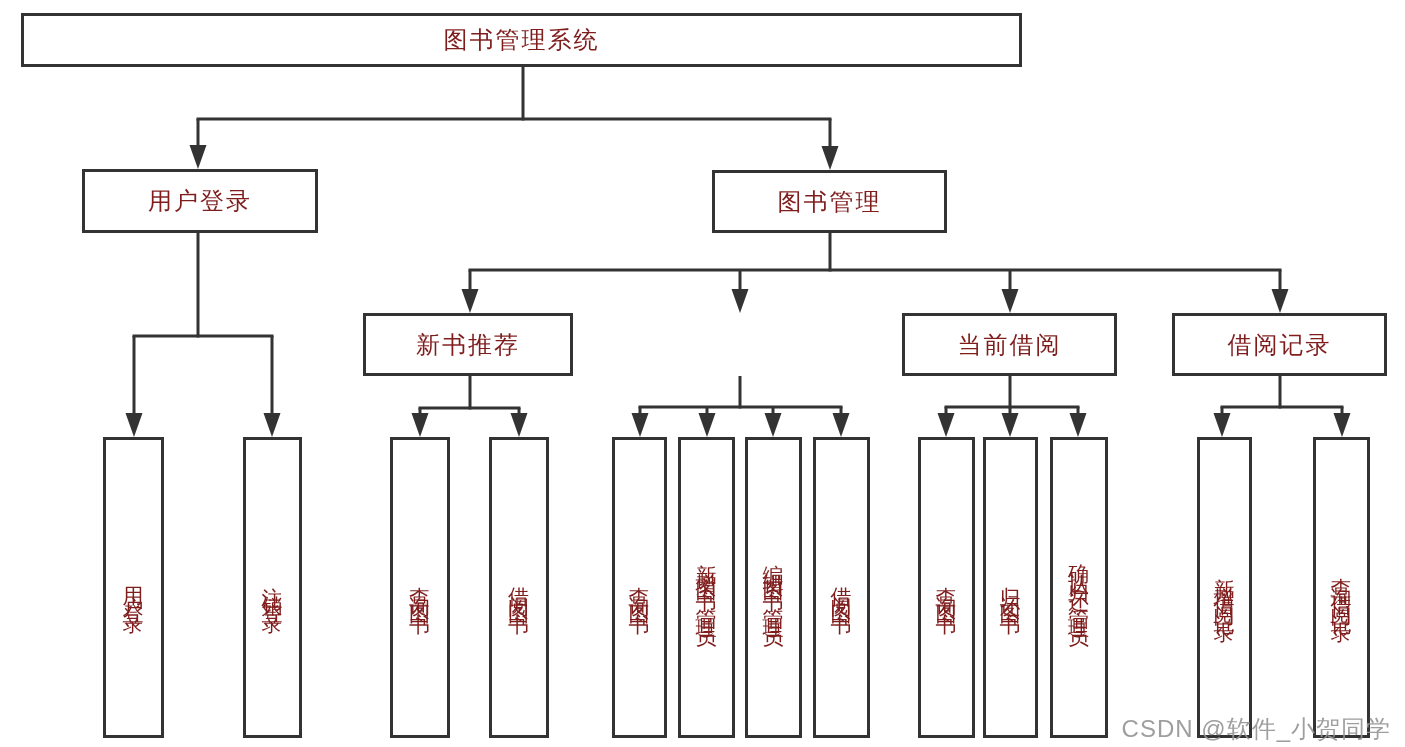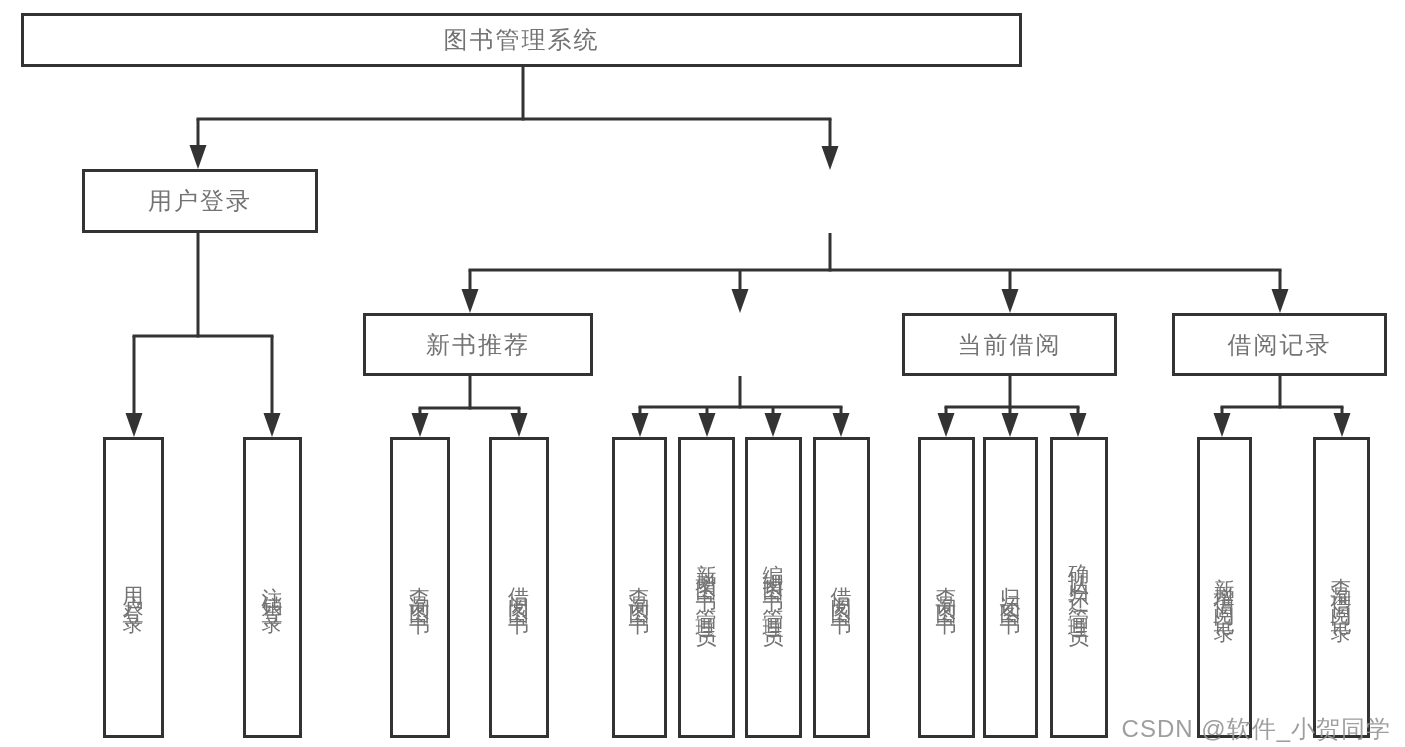--- a/index.html
+++ b/index.html
@@ -4,21 +4,21 @@
 <style>
   html,body{margin:0;padding:0;background:#ffffff;}
   body{width:1405px;height:747px;position:relative;overflow:hidden;
        font-family:"Liberation Sans",sans-serif;}
   .stage{position:absolute;left:0;top:0;width:1405px;height:747px;}
   svg.wires{position:absolute;left:0;top:0;}
   .wires line{stroke:#333333;stroke-width:3;}
   .wires path{fill:#333333;stroke:none;}
   .node{position:absolute;box-sizing:border-box;border:3px solid #333333;
         background:#ffffff;display:flex;align-items:center;justify-content:center;
-        color:#737373;}
+        color:#7f1d1d;}
   .hbox span{font-size:24px;letter-spacing:2px;white-space:nowrap;}
   .vbox span{writing-mode:vertical-rl;text-orientation:mixed;
              font-size:21px;letter-spacing:9px;line-height:1;white-space:nowrap;}
   .watermark{position:absolute;right:14px;top:713px;font-size:24px;
              color:rgba(150,150,150,0.92);letter-spacing:1px;z-index:5;
              white-space:nowrap;}
 </style>
 </head>
 <body>
 
@@ -100,22 +100,25 @@
     </g>
   </svg>
 
   <div class="node hbox" style="left:21px;top:13px;width:1001px;height:54px;">
     <span>图书管理系统</span>
   </div>
 
   <div class="node hbox" style="left:82px;top:169px;width:236px;height:64px;">
     <span>用户登录</span>
   </div>
+  <div class="node hbox" style="left:712px;top:170px;width:235px;height:63px;">
+    <span>图书管理</span>
+  </div>
 
-  <div class="node hbox" style="left:363px;top:313px;width:230px;height:63px;">
+  <div class="node hbox" style="left:363px;top:313px;width:210px;height:63px;">
     <span>新书推荐</span>
   </div>
   <div class="node hbox" style="left:902px;top:313px;width:215px;height:63px;font-family:Liberation Serif, serif;">
     <span>当前借阅</span>
   </div>
   <div class="node hbox" style="left:1172px;top:313px;width:215px;height:63px;">
     <span>借阅记录</span>
   </div>
 
   <div class="node vbox" style="left:103px;top:437px;width:61px;height:301px;">

